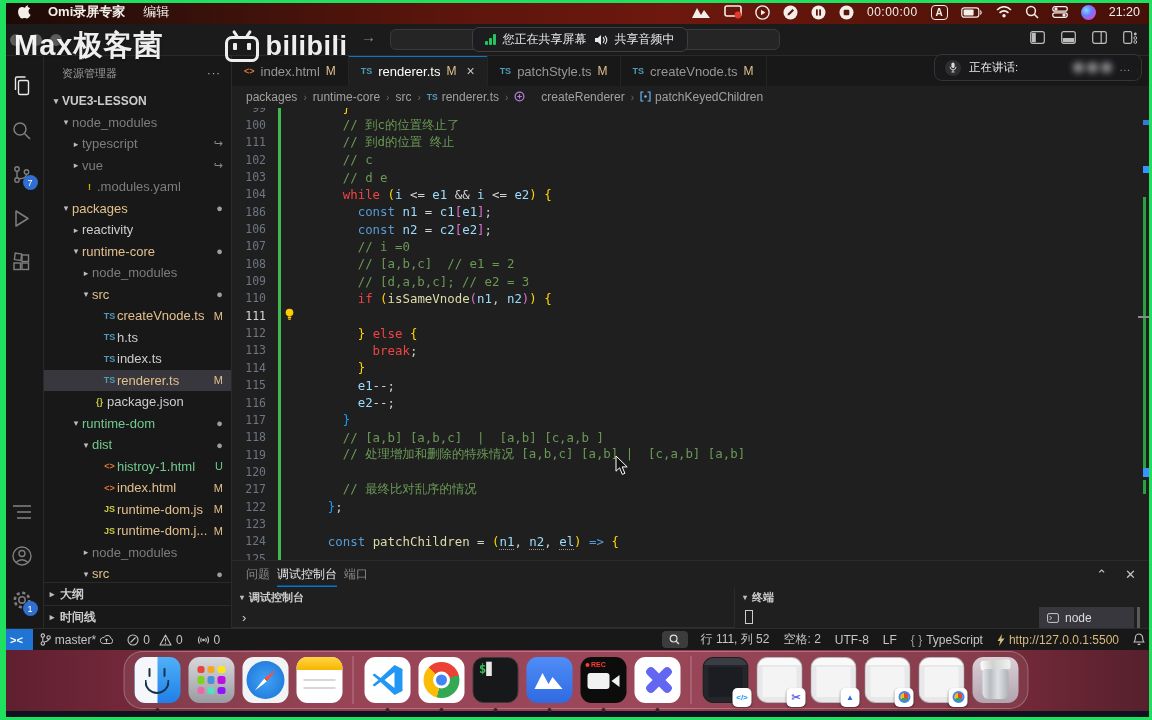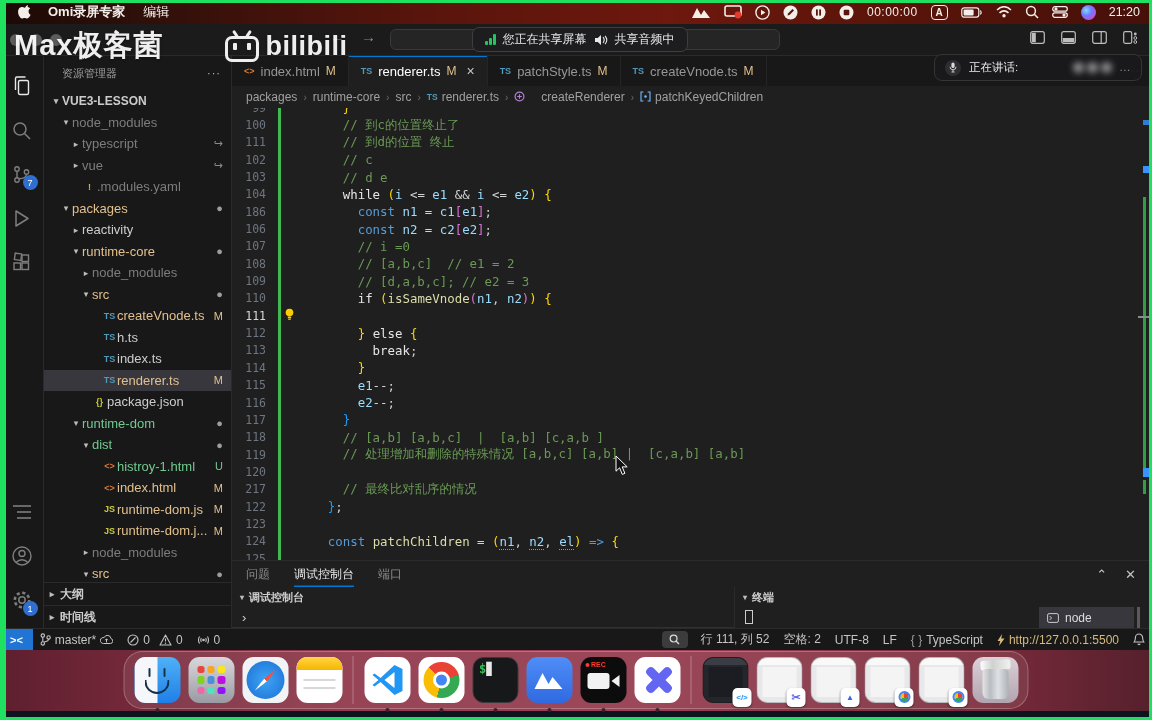--- a/index.html
+++ b/index.html
@@ -118,34 +118,34 @@
   
   .code-area { flex:1; position:relative; overflow:hidden; background:#1f1f1f; }
   .code-scroll { position:absolute; left:0; right:14px; top:-9px; }
   .code-line { display:flex; height:17.35px; align-items:center; font-family:"DejaVu Sans Mono","Liberation Mono",monospace; font-size:12.4px; }
   .code-line .ln { width:46px; flex:0 0 46px; text-align:right; padding-right:12px; color:#6e7681; font-size:11.5px; }
   .code-line .ln.cur { color:#d7d7d7; }
   .code-line .modbar { width:3px; flex:0 0 3px; align-self:stretch; }
   .code-line .modbar.on { background:#3fb950; }
   .code-line .bulbslot { width:17px; flex:0 0 17px; text-align:center; }
   .code-line pre { white-space:pre; font-family:inherit; }
-  .tk-c { color:#6a9955; } .tk-k { color:#e5e5e5; } .tk-b { color:#569cd6; } .tk-v { color:#9cdcfe; }
+  .tk-c { color:#6a9955; } .tk-k { color:#ef4444; } .tk-b { color:#569cd6; } .tk-v { color:#9cdcfe; }
   .tk-f { color:#dcdcaa; } .tk-o { color:#d4d4d4; } .tk-y { color:#ffd700; } .tk-m { color:#da70d6; }
   .tk-u { color:#179fff; } .tk-t { color:#cccccc; } .tk-d { color:#9cdcfe; border-bottom:1px dotted #999; }
   .ruler { position:absolute; right:0; top:0; bottom:0; width:14px; }
   .ruler .green { position:absolute; right:6px; width:3px; top:89px; height:276px; background:#2ea043; }
   .ruler .green2 { position:absolute; right:6px; width:3px; top:372px; height:14px; background:#2ea043; }
   .ruler .blue1 { position:absolute; right:1px; width:8px; height:5px; top:12px; background:#3794ff; opacity:.8; }
   .ruler .blue2 { position:absolute; right:1px; width:8px; height:7px; top:58px; background:#3794ff; }
   .ruler .blue3 { position:absolute; right:1px; width:8px; height:9px; top:360px; background:#3794ff; }
   .ruler .curmark { position:absolute; right:0; width:14px; height:2px; top:208px; background:#8a8a8a; }
 
   
   .panel { height:68px; flex:0 0 68px; border-top:1px solid #2b2b2b; background:#1f1f1f; display:flex; flex-direction:column; }
-  .panel-tabs { height:26px; display:flex; align-items:center; padding-left:14px; gap:24px; font-size:12px; color:#8a8a8a; }
+  .panel-tabs { height:26px; display:flex; align-items:center; padding-left:14px; gap:7px; font-size:12px; color:#8a8a8a; }
   .panel-tabs .ptab.active { color:#e7e7e7; box-shadow:inset 0 -1.5px 0 #0078d4; height:26px; display:flex; align-items:center; }
   .panel-tabs .pt-right { margin-left:auto; display:flex; gap:18px; padding-right:16px; color:#c5c5c5; font-size:13px; }
   .panel-body { flex:1; display:flex; min-height:0; }
   .pb-left { width:503px; flex:0 0 503px; display:flex; flex-direction:column; border-right:1px solid #2b2b2b; }
   .pb-sec-head { height:20px; display:flex; align-items:center; gap:5px; font-size:11px; font-weight:bold; color:#cccccc; padding-left:8px; }
   .pb-sec-head .chev { font-size:8px; color:#bcbcbc; }
   .repl-row { flex:1; display:flex; align-items:center; padding-left:10px; border-bottom:1px solid #303030; color:#d0d0d0; font-size:13px; }
   .pb-right { flex:1; display:flex; flex-direction:column; position:relative; }
   .term-body { flex:1; display:flex; }
   .term-cursor { width:8px; height:14px; border:1px solid #cccccc; margin:3px 0 0 10px; }

